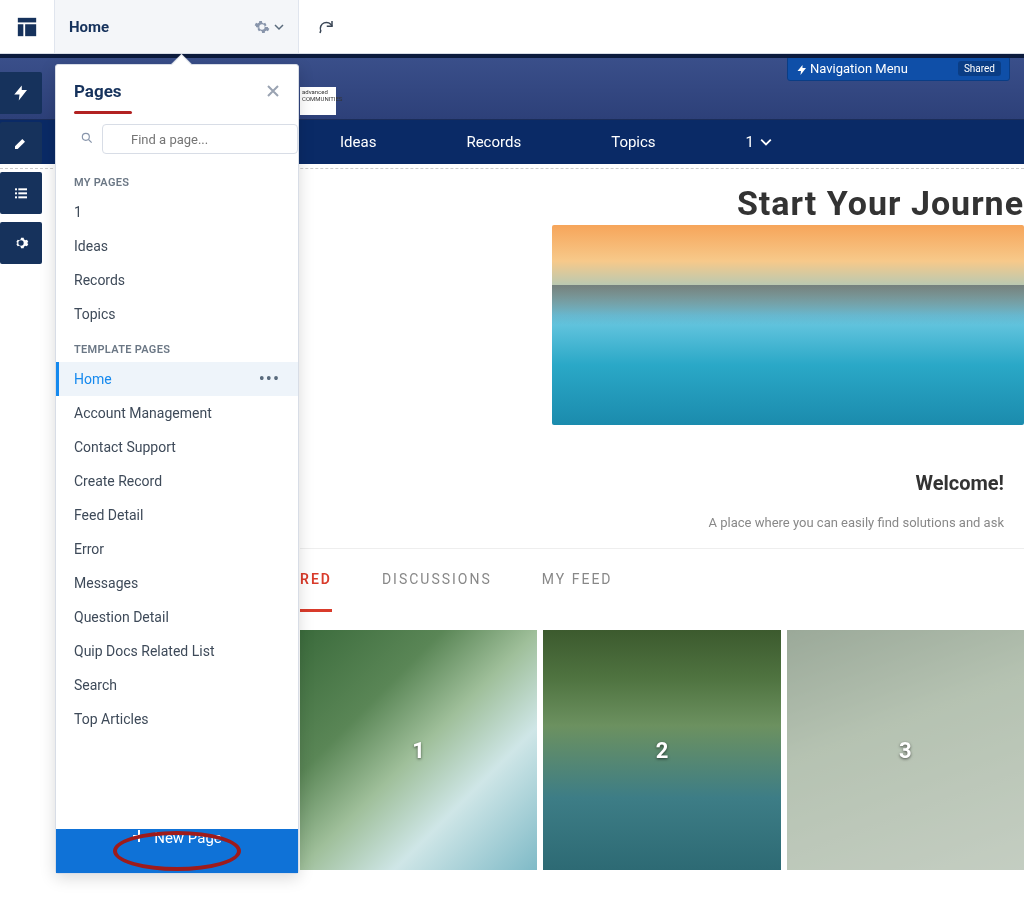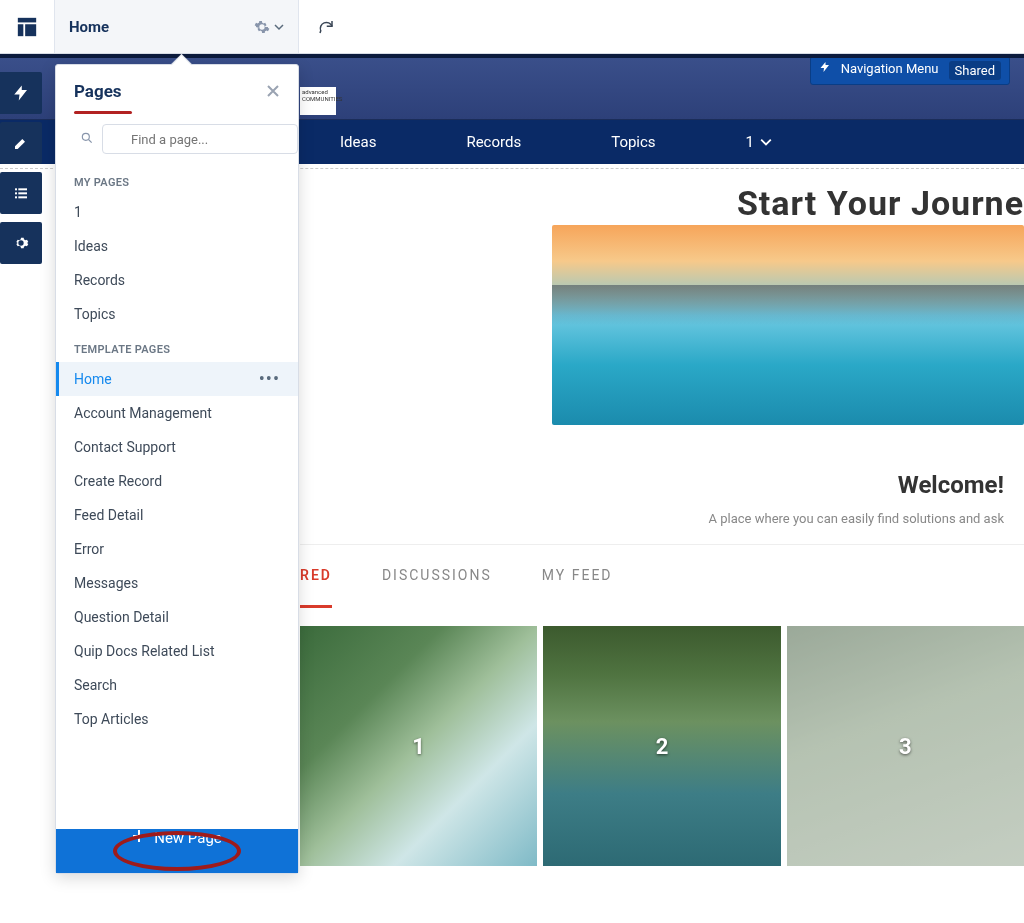--- a/index.html
+++ b/index.html
@@ -15,32 +15,32 @@
 
 
 .rail { position:absolute; left:0; top:54px; width:44px; display:flex; flex-direction:column; gap:8px; padding-top:18px; z-index:2;}
 .rail .rail-btn { width:42px; height:42px; background:#16325c; display:flex; align-items:center; justify-content:center; border-radius:2px;}
 .rail .rail-btn.first { border-top-left-radius:0; border-bottom-left-radius:0;}
 
 
 .canvas { position:absolute; left:0; top:54px; right:0; bottom:0; background:#fff; overflow:hidden; border-top:4px solid #0c1b3d;}
 .blue-hero { height:62px; background:linear-gradient(180deg,#3a4f8a 0%,#2d4079 100%); border-bottom:1px solid #1b2d5a; position:relative;}
 .blue-hero .brand-box { position:absolute; left:300px; top:29px; width:36px; height:28px; background:#fff; font-size:6px; line-height:1.1; color:#333; padding:2px; text-align:left;}
-.blue-hero .nav-btn { position:absolute; right:14px; top:-2px; display:flex; align-items:flex-start; gap:10px; background:#0f4fa8; border:1px solid #0a3d85; padding:4px 8px; border-radius:3px; color:#fff; font-size:13px;}
-.blue-hero .nav-btn .shared { background:#0a3d85; font-size:13px; padding:2px 6px; border-radius:3px;}
+.blue-hero .nav-btn { position:absolute; right:14px; top:-2px; display:flex; align-items:flex-end; gap:2px; background:#0f4fa8; border:1px solid #0a3d85; padding:4px 8px; border-radius:3px; color:#fff; font-size:13px;}
+.blue-hero .nav-btn .shared { background:#0a3d85; font-size:10px; padding:2px 6px; border-radius:3px;margin-left:48px;}
 .site-nav { height:44px; background:#0a2a66; display:flex; align-items:center; padding-left:340px; gap:90px; color:#fff; font-size:15px;}
 .site-nav .nav-item { display:flex; align-items:center; gap:6px;}
 .dashed-div { border-bottom:1px dashed #ccc; margin:4px 0 0 0;}
 .hero-row { display:flex; padding:20px 0 6px 300px; position:relative; align-items:flex-start;}
 .hero-row h1 { position:absolute; right:0; top:14px; font-size:34px; font-weight:700; color:#333; letter-spacing:1px; white-space:nowrap; padding-right:0;}
 .hero-img { margin-top:36px; margin-left:252px; width:480px; height:200px; background:linear-gradient(180deg,#f6a55a 0%,#f7c98a 18%,#6dc9e2 45%,#2aa8c7 70%,#1b8bad 100%); border-radius:2px; position:relative; overflow:hidden;}
 .hero-img::before{content:"";position:absolute;left:0;right:0;top:60px;height:40px;background:linear-gradient(180deg,rgba(70,80,90,.6),rgba(70,80,90,0));}
 .editor-hint { padding:24px 0 0 300px; font-size:14px; color:#444;}
 .welcome-block { text-align:right; padding:40px 20px 0 0;}
-.welcome-block h2 { font-size:24px; font-weight:700; color:#333; margin-bottom:12px;}
+.welcome-block h2 { font-size:20px; font-weight:700; color:#333; margin-bottom:20px;}
 .welcome-block p { font-size:13px; color:#888;}
 .divider-line { border-top:1px solid #eee; margin:18px 0 0 300px;}
 .tabs-row { display:flex; padding:22px 0 0 300px; gap:50px; font-size:14px; letter-spacing:2px; color:#888;}
 .tabs-row .tab { padding-bottom:22px;}
 .tabs-row .tab.active { color:#d93b2b; border-bottom:3px solid #d93b2b; font-weight:600;}
 .cards { display:flex; gap:6px; padding:18px 0 0 300px;}
 .card { width:300px; height:240px; position:relative; display:flex; align-items:center; justify-content:center; color:#fff; font-size:22px; font-weight:700; text-shadow:0 1px 3px rgba(0,0,0,.6);}
 .card.c1 { background:linear-gradient(135deg,#3b6b3c 0%,#5a8656 30%,#9fbf9a 50%,#cfe6e7 70%,#7fbac7 100%);}
 .card.c2 { background:linear-gradient(180deg,#3c5a2e 0%,#4f7340 20%,#6c9160 40%,#3d7d86 70%,#2d6a74 100%);}
 .card.c3 { background:linear-gradient(160deg,#8a9b87 0%,#b6c5b0 40%,#cfd8cb 100%); color:#fff;}

